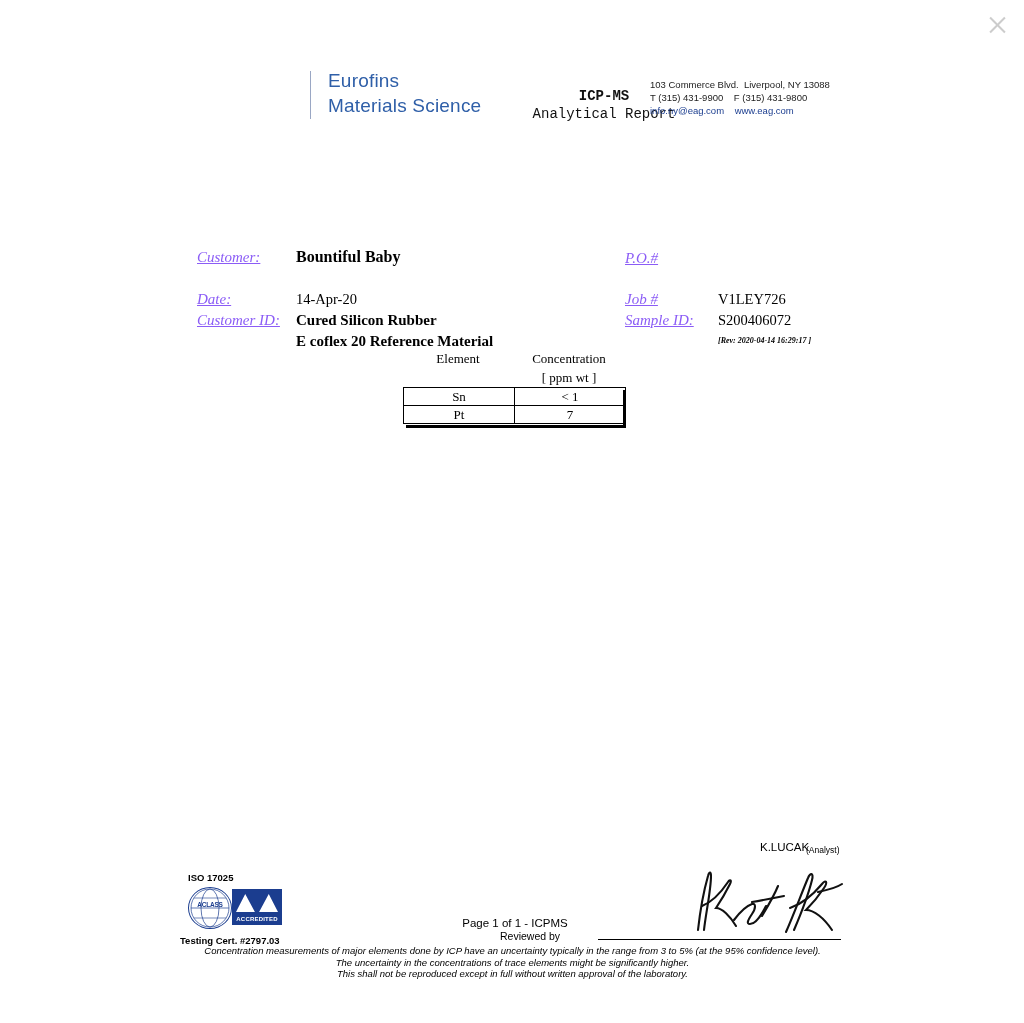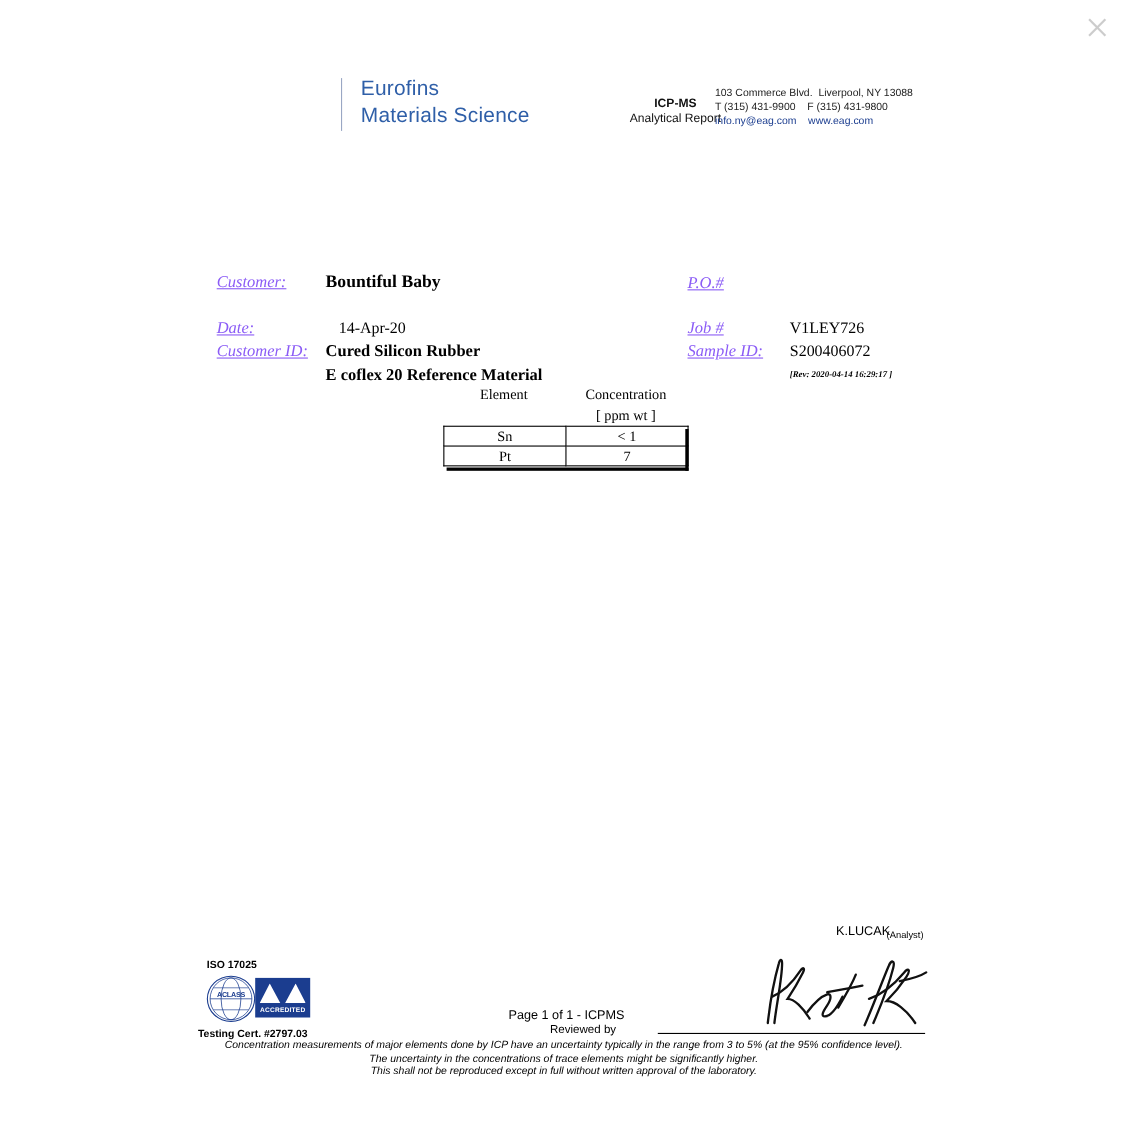--- a/index.html
+++ b/index.html
@@ -105,26 +105,26 @@
     font-family: "Liberation Sans", sans-serif;
     font-size: 19px;
     color: #2f5fa8;
     line-height: 25px;
     letter-spacing: 0.2px;
   }
   .eurofins .l2 { display:block; }
 
   .report-type {
     position: absolute;
-    left: 344px;
+    left: 334px;
     top: 22px;
     width: 180px;
     text-align: center;
-    font-family: Liberation Sans, sans-serif;
-    font-size: 11px;
+    font-family: Liberation Mono, monospace;
+    font-size: 14px;
     color: #111;
   }
   .report-type .b { font-weight: bold; display:block; }
   .report-type .n { display:block; margin-top: 2px; }
 
   .address {
     position: absolute;
     left: 470px;
     top: 12px;
     font-family: "Liberation Sans", sans-serif;
@@ -357,21 +357,21 @@
     </div>
   </div>
 
   <div class="field-label" style="left:197px; top:249px;">Customer:</div>
   <div class="field-value bold" style="left:296px; top:248px; font-size:16px;">Bountiful Baby</div>
 
   <div class="field-label" style="left:625px; top:250px;">P.O.#</div>
   <div class="field-value" style="left:718px; top:250px;"></div>
 
   <div class="field-label" style="left:197px; top:291px;">Date:</div>
-  <div class="field-value" style="left:296px; top:291px;margin-left:12px;">14-Apr-20</div>
+  <div class="field-value" style="left:296px; top:291px;">14-Apr-20</div>
 
   <div class="field-label" style="left:625px; top:291px;">Job #</div>
   <div class="field-value" style="left:718px; top:291px;">V1LEY726</div>
 
   <div class="field-label" style="left:197px; top:312px;">Customer ID:</div>
   <div class="field-value bold" style="left:296px; top:312px; font-size:15px;">Cured  Silicon Rubber</div>
   <div class="field-value bold" style="left:296px; top:333px; font-size:15px;">E coflex 20 Reference Material</div>
 
   <div class="field-label" style="left:625px; top:312px;">Sample ID:</div>
   <div class="field-value" style="left:718px; top:312px;">S200406072</div>

